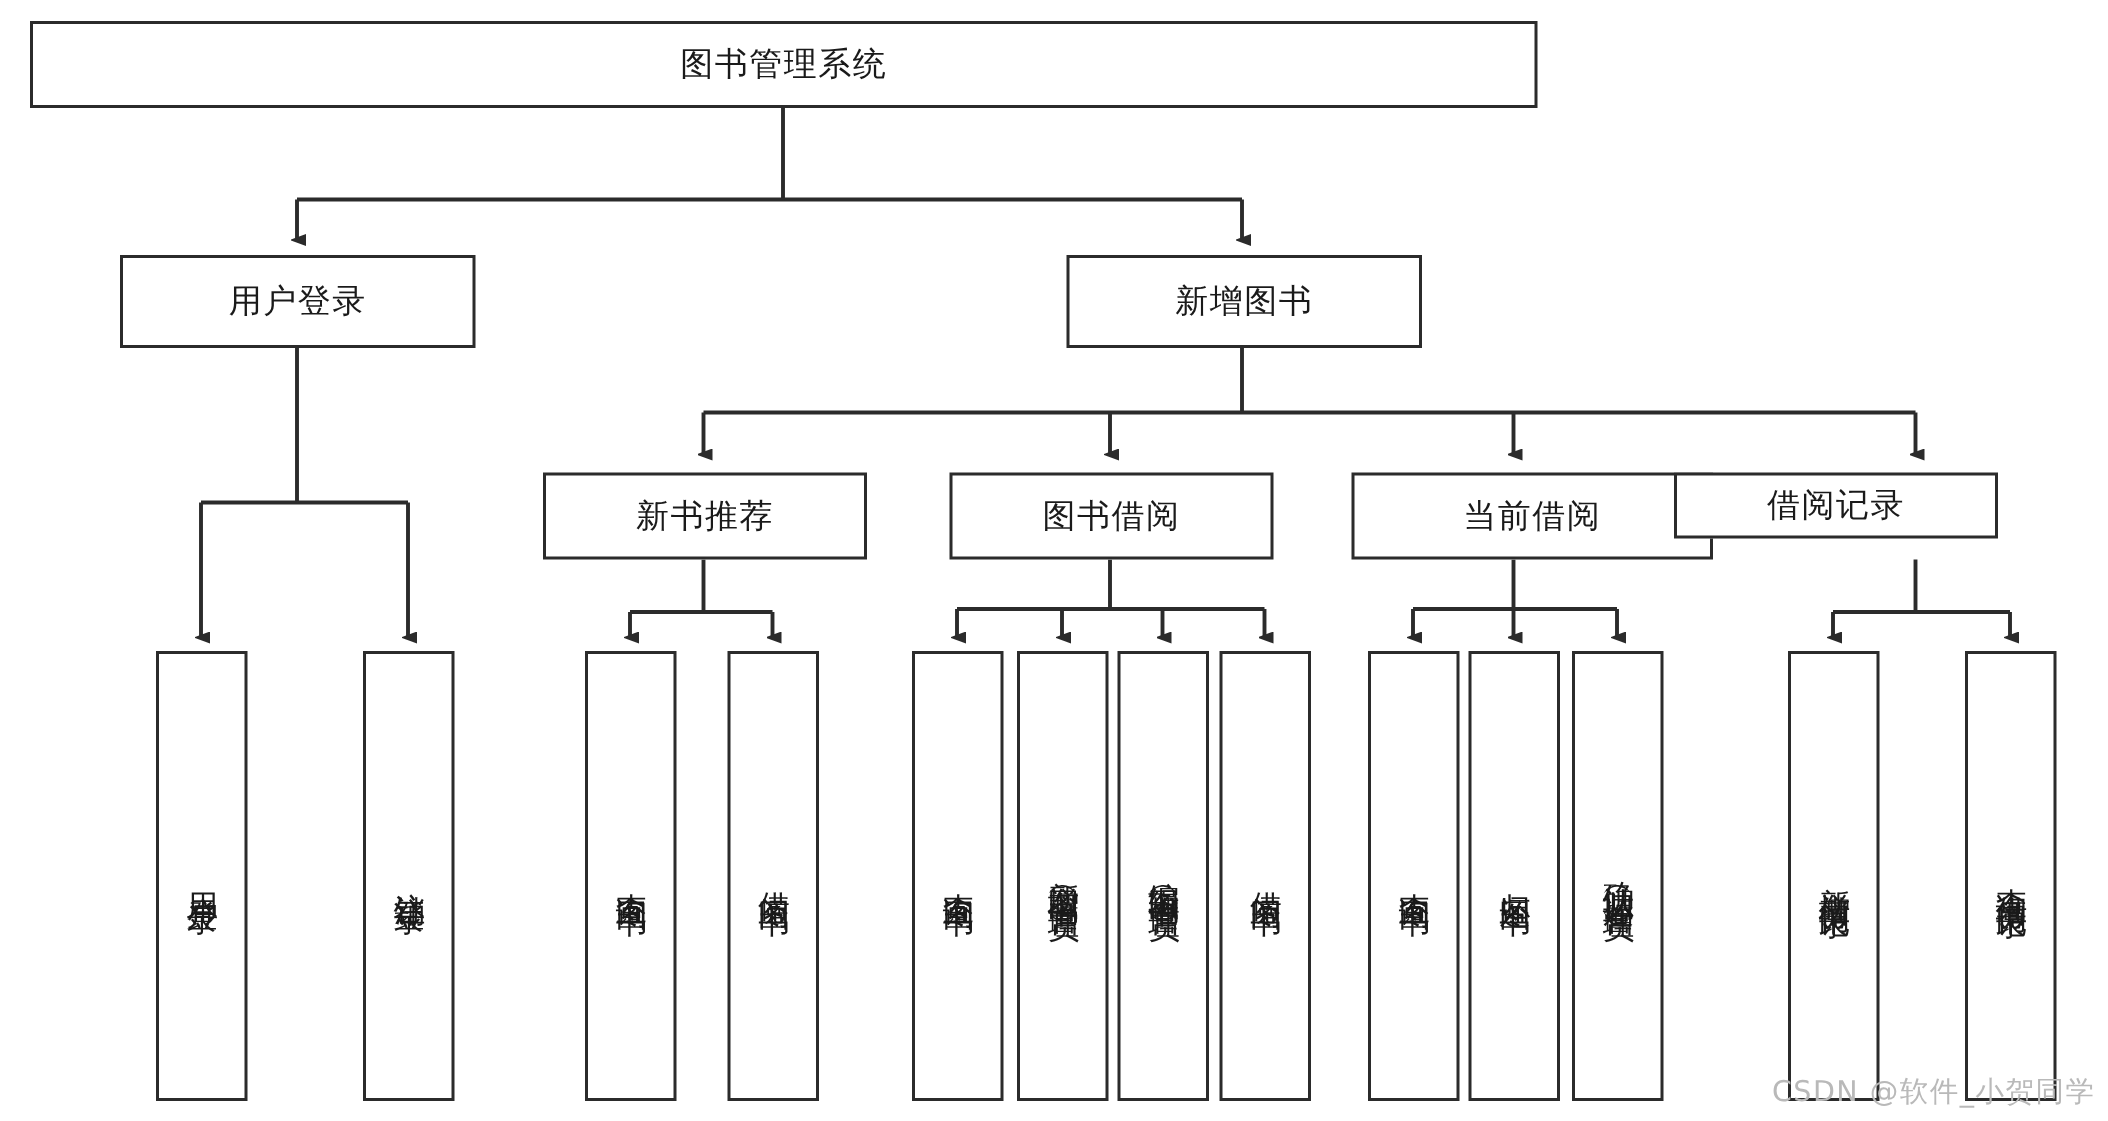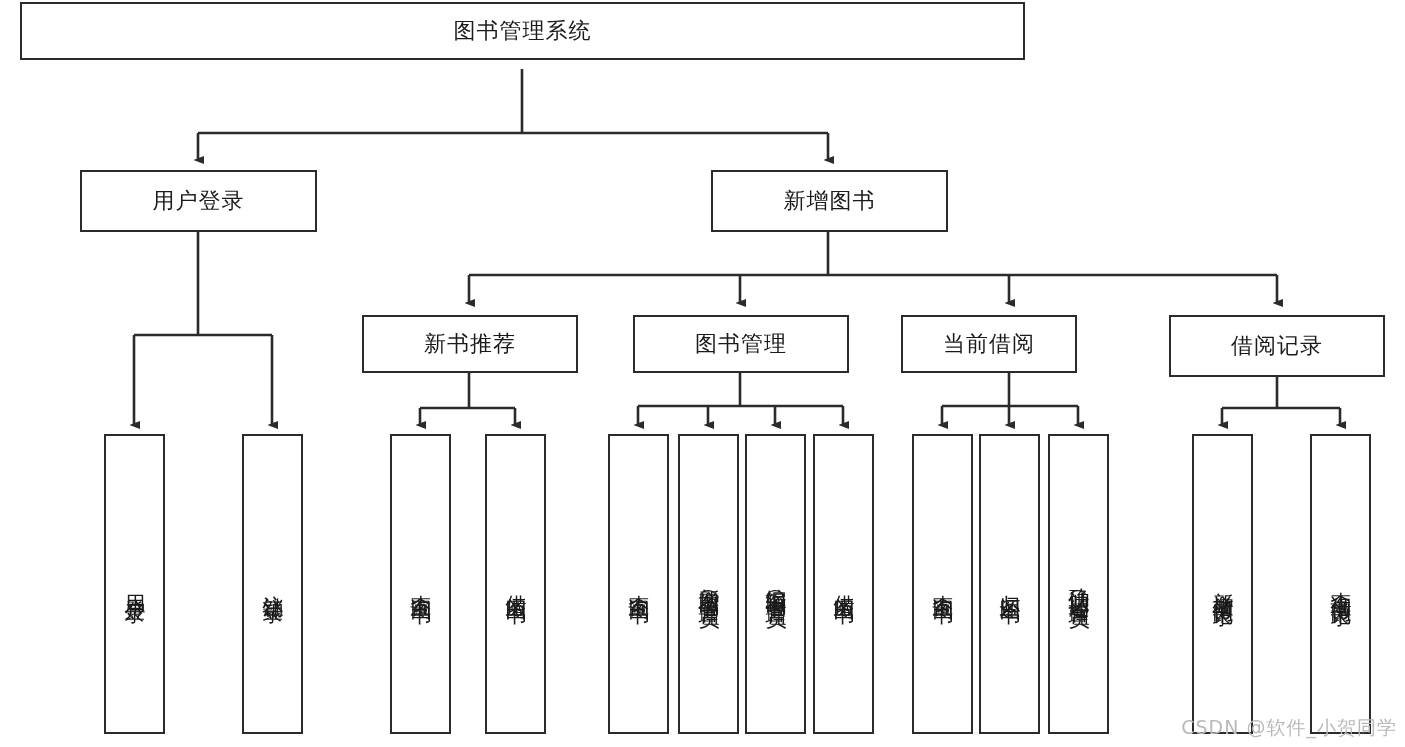--- a/index.html
+++ b/index.html
@@ -112,41 +112,41 @@
       <path d="M1009,406 L1009,425" marker-end="url(#arrow)"></path>
       <path d="M1078,406 L1078,425" marker-end="url(#arrow)"></path>
 
       <path d="M1277,373 L1277,408"></path>
       <path d="M1222,408 L1340,408"></path>
       <path d="M1222,408 L1222,425" marker-end="url(#arrow)"></path>
       <path d="M1340,408 L1340,425" marker-end="url(#arrow)"></path>
     </g>
   </svg>
 
-  <div class="node horiz" style="left:20px; top:2px; width:1005px; height:58px;">
+  <div class="node horiz" style="left:20px; top:14px; width:1005px; height:58px;">
     <span>图书管理系统</span>
   </div>
 
   <div class="node horiz" style="left:80px; top:170px; width:237px; height:62px;">
     <span>用户登录</span>
   </div>
   <div class="node horiz" style="left:711px; top:170px; width:237px; height:62px;">
     <span>新增图书</span>
   </div>
 
   <div class="node horiz" style="left:362px; top:315px; width:216px; height:58px;font-family:Liberation Serif, serif;">
     <span>新书推荐</span>
   </div>
   <div class="node horiz" style="left:633px; top:315px; width:216px; height:58px;">
-    <span>图书管理</span>
+    <span>图书借阅</span>
   </div>
-  <div class="node horiz" style="left:901px; top:315px; width:176px; height:58px;">
+  <div class="node horiz" style="left:901px; top:315px; width:241px; height:58px;">
     <span>当前借阅</span>
   </div>
-  <div class="node horiz" style="left:1169px; top:315px; width:216px; height:62px;text-align:center;">
+  <div class="node horiz" style="left:1116px; top:315px; width:216px; height:44px;text-align:center;">
     <span>借阅记录</span>
   </div>
 
   <div class="node vert" style="left:104px; top:434px; width:61px; height:300px;">
     <span class="vtext">用户登录</span>
   </div>
   <div class="node vert" style="left:242px; top:434px; width:61px; height:300px;">
     <span class="vtext">注销登录</span>
   </div>
 

